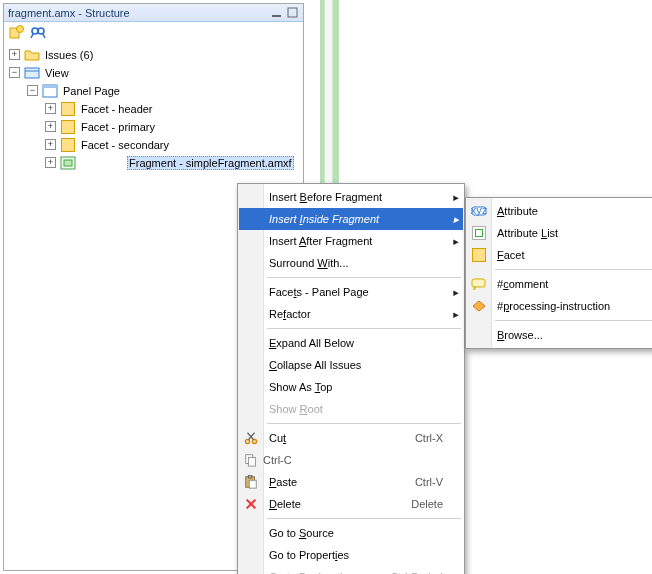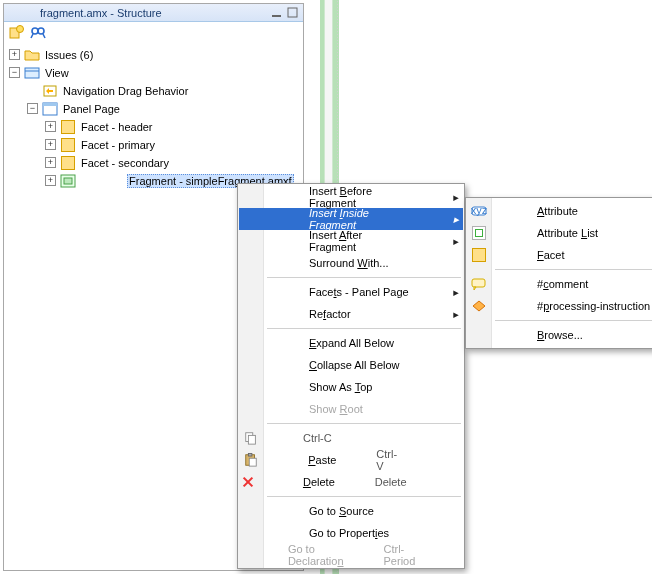--- a/index.html
+++ b/index.html
@@ -1,20 +1,20 @@
 <!DOCTYPE html>
 <html><head>
 <meta charset="utf-8">
 <style>
   * { box-sizing: border-box; font-family: "Segoe UI", Tahoma, sans-serif; font-size: 11px; }
   body { margin: 0; width: 652px; height: 574px; background: #fff; position: relative; overflow: hidden; }
   
   .panel { position: absolute; left: 3px; top: 3px; width: 301px; height: 568px; border: 1px solid #a8a8a8; background: #fff; }
   .panel-titlebar { height: 18px; background: linear-gradient(#e8effb, #d7e4f7); border-bottom: 1px solid #a8c8e8; display: flex; align-items: center; padding: 0 4px; }
-  .panel-title { flex: 1; color: #1a3c6e; margin-left: 32px; }
+  .panel-title { flex: 1; color: #1a3c6e; }
   .panel-tb-icon { width: 14px; height: 14px; margin-left: 2px; display: inline-flex; align-items: center; justify-content: center; color: #555; }
   
   .toolbar { height: 22px; display: flex; align-items: center; gap: 6px; padding: 2px 4px; }
   .tb-icon { width: 16px; height: 16px; display: inline-flex; align-items: center; justify-content: center; }
   
   .tree { padding: 2px 2px; }
   .tree-row { display: flex; align-items: center; height: 18px; white-space: nowrap; }
   .ind { display: inline-block; width: 18px; height: 18px; position: relative; }
   .expander { width: 11px; height: 11px; border: 1px solid #8c8c8c; background: #fff; display: inline-flex; align-items: center; justify-content: center; font-size: 9px; line-height: 1; color: #333; position: absolute; left: 3px; top: 3px; cursor: pointer; }
   .node-icon { width: 16px; height: 16px; display: inline-flex; align-items: center; justify-content: center; margin-right: 3px; }
@@ -24,21 +24,21 @@
   .gutter-l { position: absolute; left: 320px; top: 0; width: 4px; height: 574px; background: #b7e0b7; }
   .gutter-r { position: absolute; left: 333px; top: 0; width: 6px; height: 574px; background: #b7e0b7; }
   .gutter-mid { position: absolute; left: 324px; top: 0; width: 9px; height: 574px; background: #f6f6f6; border-left:1px solid #cfe8cf; border-right:1px solid #cfe8cf;}
   .gutter-dots { position: absolute; left: 336px; top: 0; width: 3px; height: 574px; background-image: radial-gradient(#cfcfcf 1px, transparent 1px); background-size: 3px 3px; }
 
   .ctxmenu { position: absolute; background: #fff; border: 1px solid #989898; box-shadow: 2px 3px 6px rgba(0,0,0,0.35); }
   .ctx-main { left: 237px; top: 183px; width: 228px; }
   .ctx-sub  { left: 465px; top: 197px; width: 199px; }
   .ctx-stripe { position: absolute; left: 0; top: 0; bottom: 0; width: 26px; background: #f2f2f2; border-right: 1px solid #e3e3e3; }
   .ctx-items { position: relative; padding: 2px 1px; }
-  .ctx-item { height: 22px; display: flex; align-items: center; gap: 40px; }
+  .ctx-item { height: 22px; display: flex; align-items: center; }
   .ctx-item .mi-icon { width: 24px; display:flex; justify-content:center; align-items:center; z-index: 1; }
   .ctx-item .mi-label { flex: 1; padding-left: 6px; }
   .ctx-item .mi-accel { color: #555; padding-right: 6px; }
   .ctx-item .mi-arrow { width: 14px; text-align: center; color: #222; }
   .ctx-item.hi { background: #2f6fd0; color: #fff; font-style: italic; }
   .ctx-item.hi .mi-arrow { color: #fff; }
   .ctx-item.dis .mi-label, .ctx-item.dis .mi-accel { color: #a7a7a7; }
   .ctx-sep { height: 1px; margin: 3px 2px 3px 28px; background: #d0d0d0; }
   .ctx-sub .ctx-sep { margin-left: 28px; }
   .u { text-decoration: underline; }
@@ -108,31 +108,20 @@
       <span class="node-icon">
           <svg width="16" height="14">
             <rect x="1" y="2" width="14" height="10" fill="#dceeff" stroke="#3b7fcf"></rect>
             <line x1="1" y1="5" x2="15" y2="5" stroke="#3b7fcf"></line>
           </svg>
         </span>
       <span class="node-label">View</span>
     </div>
     <div class="tree-row">
       <span class="ind"></span>
-        <span class="ind"></span>
-      <span class="node-icon">
-          <svg width="16" height="14">
-            <rect x="2" y="2" width="12" height="10" fill="#fff" stroke="#c0a000"></rect>
-            <path d="M4 7 l3 -3 l0 2 l4 0 l0 2 l-4 0 l0 2 z" fill="#ffb000"></path>
-          </svg>
-        </span>
-      <span class="node-label">Navigation Drag Behavior</span>
-    </div>
-    <div class="tree-row">
-      <span class="ind"></span>
       <span class="ind">
           <span class="expander">−</span>
         </span>
       <span class="node-icon">
           <svg width="16" height="14">
             <rect x="1" y="1" width="14" height="12" fill="#fff" stroke="#3b7fcf"></rect>
             <rect x="1" y="1" width="14" height="3" fill="#9fc8ef"></rect>
           </svg>
         </span>
       <span class="node-label">Panel Page</span>
@@ -222,34 +211,47 @@
         <span class="mi-arrow">▸</span>
       </div>
     <div class="ctx-sep"></div>
     <div class="ctx-item">
         <span class="mi-icon"></span>
         <span class="mi-label"><span></span><span class="u">E</span><span>xpand All Below</span></span>
         <span class="mi-arrow"></span>
       </div>
     <div class="ctx-item">
         <span class="mi-icon"></span>
-        <span class="mi-label"><span></span><span class="u">C</span><span>ollapse All Below</span></span>
+        <span class="mi-label"><span></span><span class="u">C</span><span>ollapse All Issues</span></span>
         <span class="mi-arrow"></span>
       </div>
     <div class="ctx-item">
         <span class="mi-icon"></span>
         <span class="mi-label"><span>Show As </span><span class="u">T</span><span>op</span></span>
         <span class="mi-arrow"></span>
       </div>
     <div class="ctx-item dis">
         <span class="mi-icon"></span>
         <span class="mi-label"><span>Show </span><span class="u">R</span><span>oot</span></span>
         <span class="mi-arrow"></span>
       </div>
     <div class="ctx-sep"></div>
+    <div class="ctx-item">
+        <span class="mi-icon">
+          <svg class="ico-cut" viewBox="0 0 16 16">
+            <circle cx="4" cy="12" r="2.3" fill="none" stroke="#d88400" stroke-width="1.6"></circle>
+            <circle cx="12" cy="12" r="2.3" fill="none" stroke="#d88400" stroke-width="1.6"></circle>
+            <line x1="5" y1="10" x2="12" y2="2" stroke="#666" stroke-width="1.4"></line>
+            <line x1="11" y1="10" x2="4" y2="2" stroke="#666" stroke-width="1.4"></line>
+          </svg>
+        </span>
+        <span class="mi-label"><span>Cu</span><span class="u">t</span><span></span></span>
+        <span class="mi-accel">Ctrl-X</span>
+        <span class="mi-arrow"></span>
+      </div>
     <div class="ctx-item">
         <span class="mi-icon">
           <svg class="ico-copy" viewBox="0 0 16 16">
             <rect x="2" y="2" width="8" height="10" fill="#fff" stroke="#888"></rect>
             <rect x="5" y="5" width="8" height="10" fill="#fff" stroke="#888"></rect>
           </svg>
         </span>
         <span class="mi-accel">Ctrl-C</span>
         <span class="mi-arrow"></span>
       </div>

